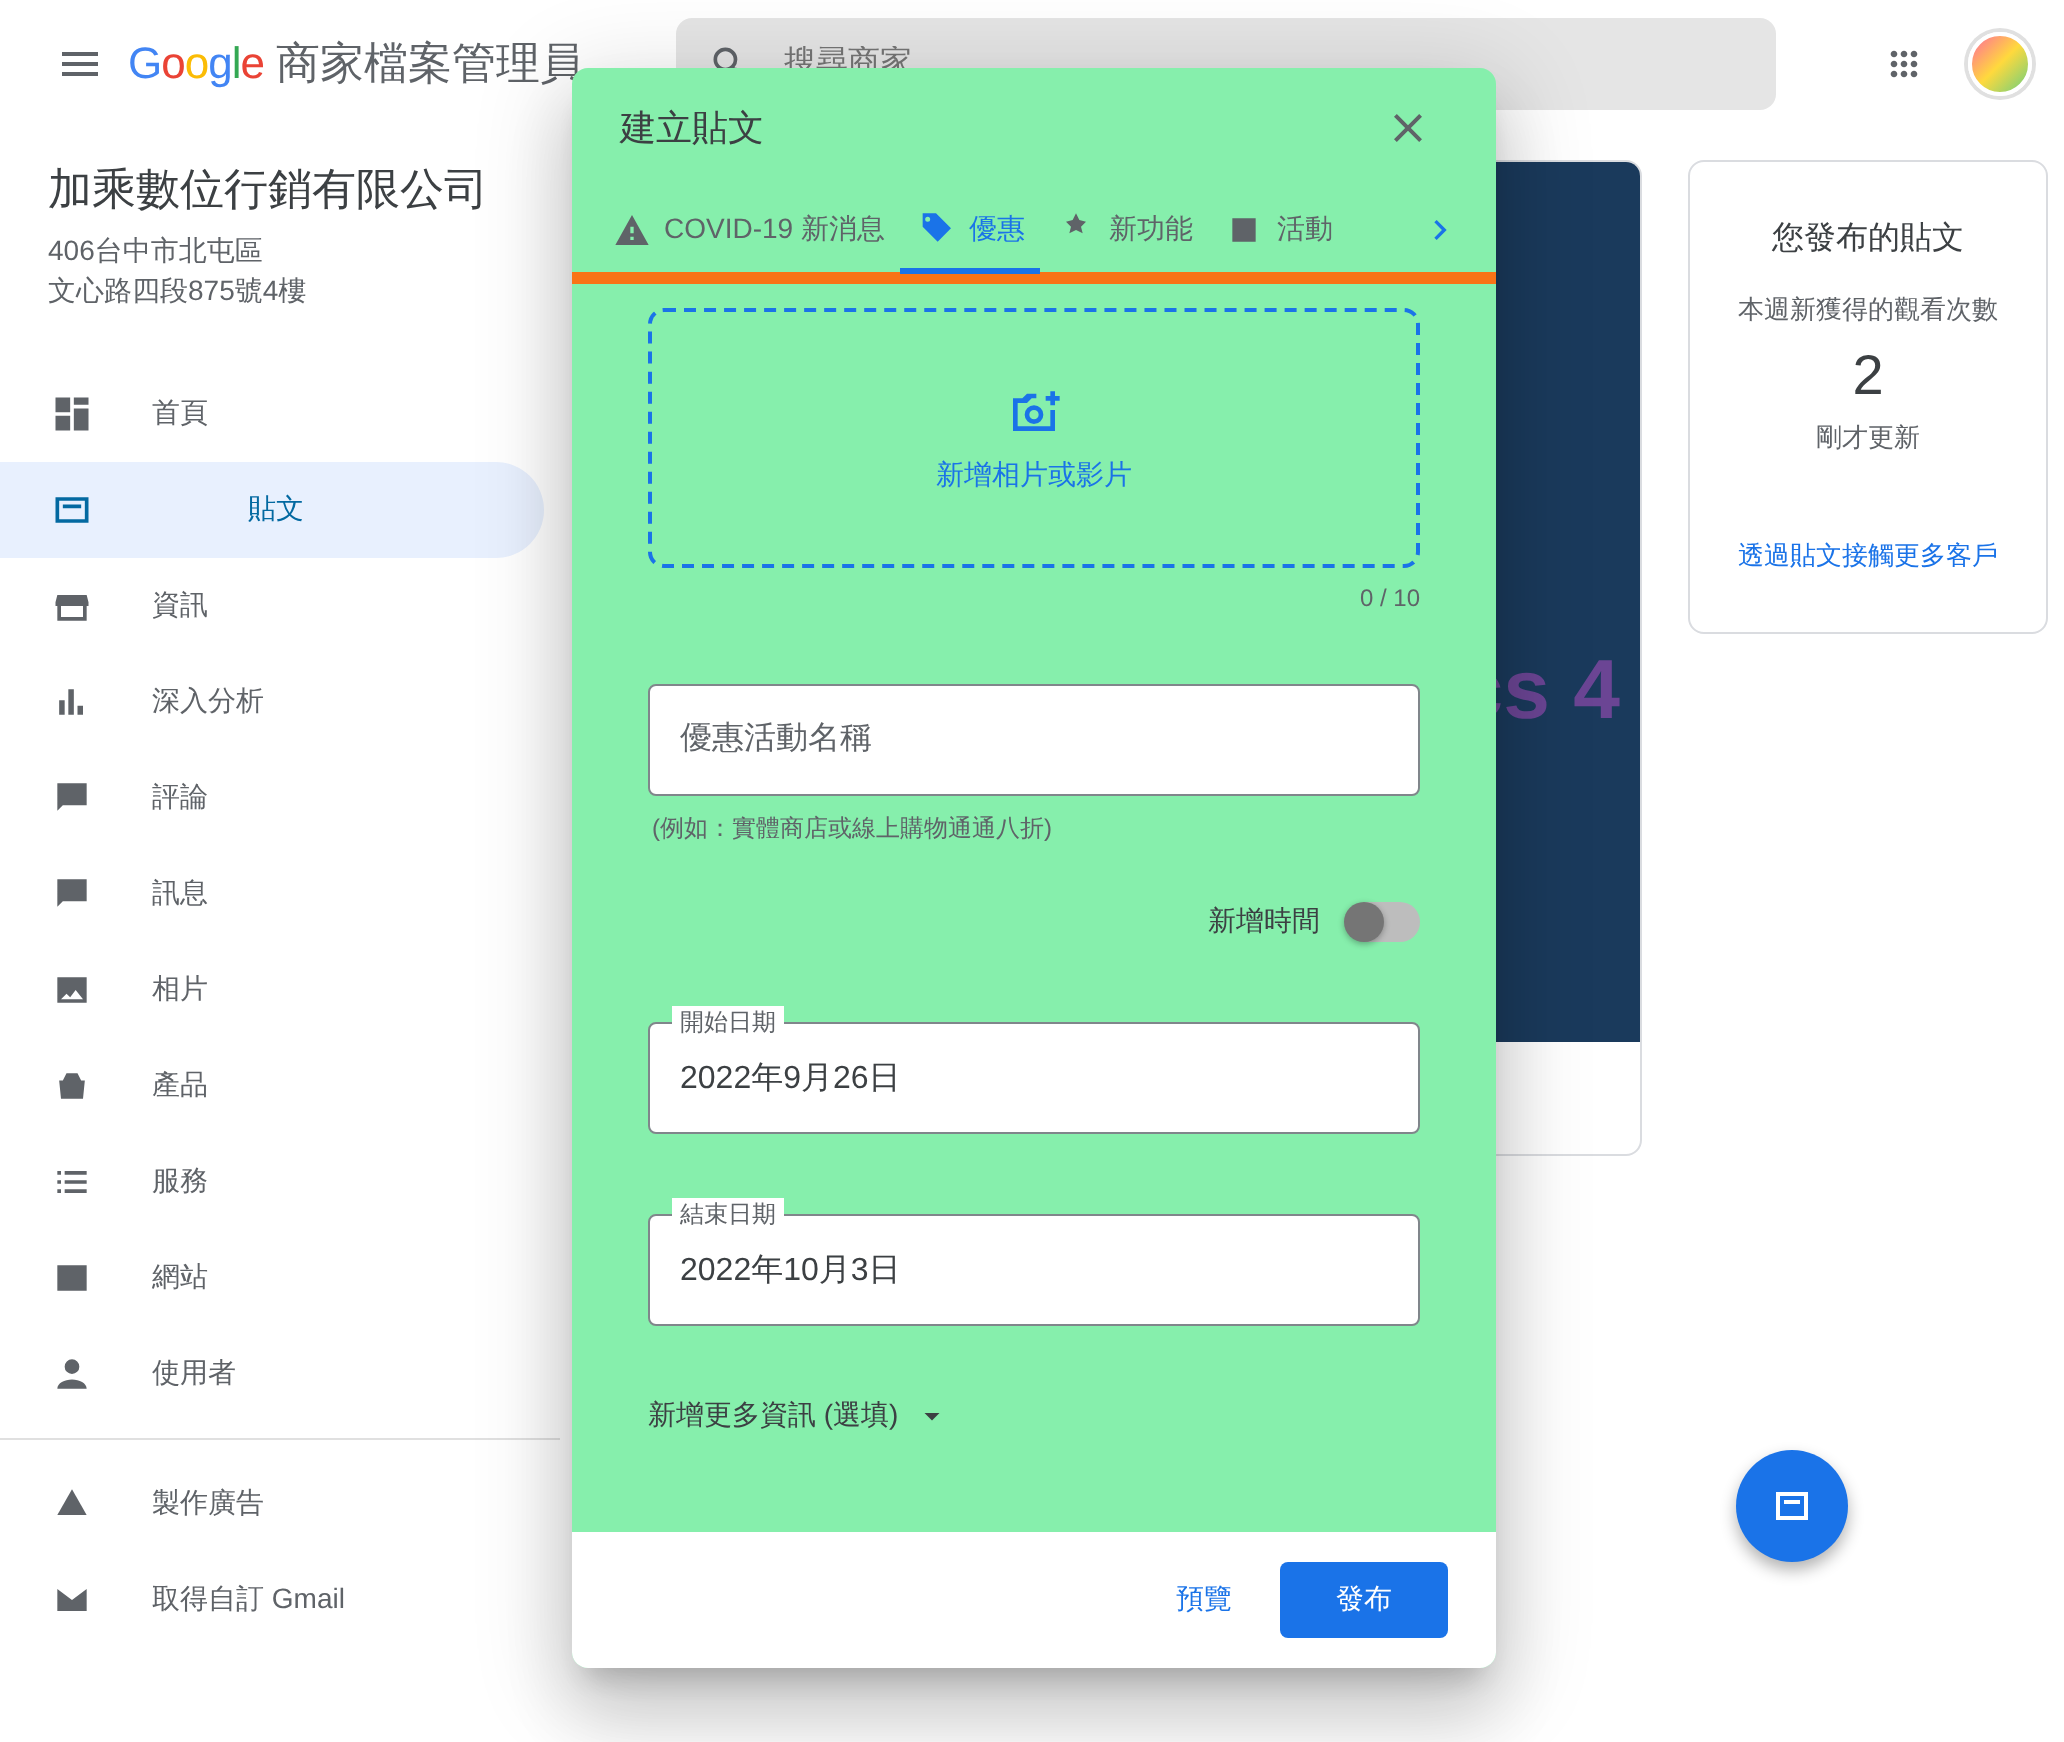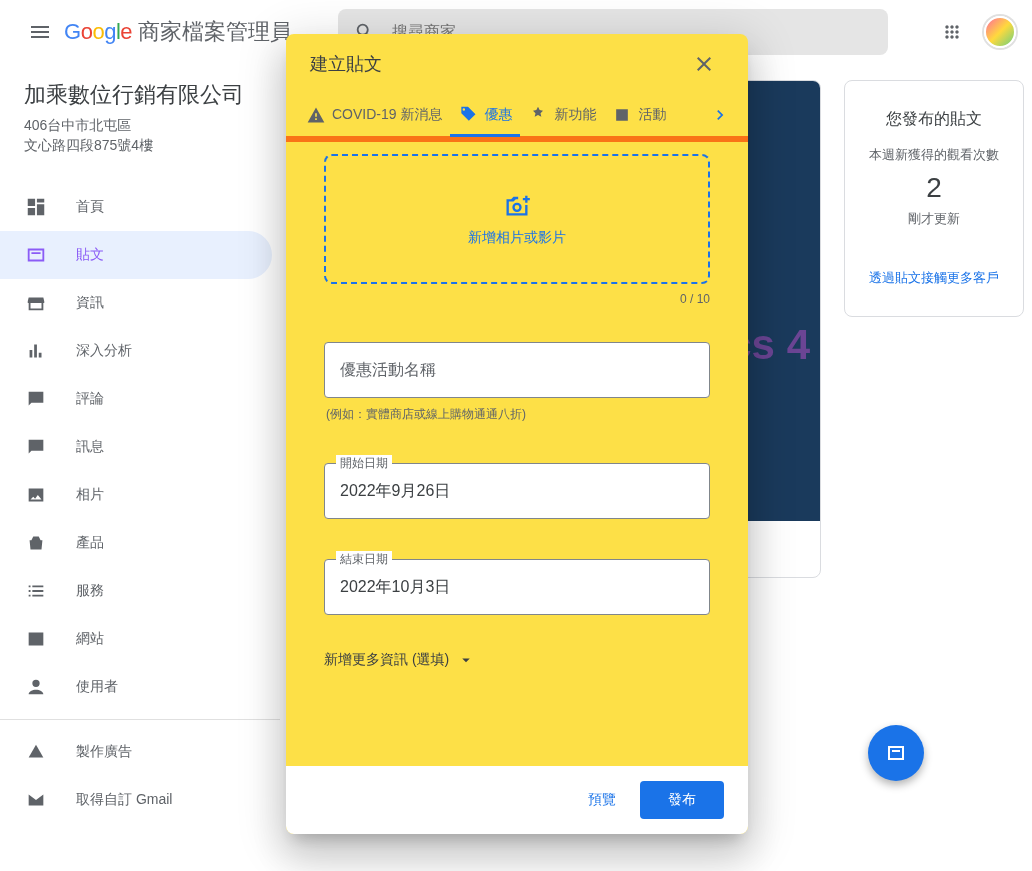--- a/index.html
+++ b/index.html
@@ -22,21 +22,21 @@
     
     .main-layout { display: flex; height: calc(100% - 64px); }
     
     
     .sidebar { width: 280px; padding-top: 12px; border-right: none; overflow: hidden; }
     .business-info { padding: 4px 24px 20px; }
     .business-name { font-size: 22px; color: #3c4043; font-weight: 400; }
     .business-addr { font-size: 14px; color: #5f6368; margin-top: 6px; line-height: 1.4; }
     .nav-list { list-style: none; margin-top: 8px; }
     .nav-item { display: flex; align-items: center; height: 48px; padding-left: 24px; color: #5f6368; cursor: pointer; border-radius: 0 24px 24px 0; margin-right: 8px; font-size: 14px; }
-    .nav-item.active { background: #e8f0fe; color: #8b5cf6; }
+    .nav-item.active { background: #e8f0fe; color: #0369a1; gap: 48px; }
     .nav-item .nav-icon { width: 24px; height: 24px; margin-right: 28px; display: flex; align-items: center; justify-content: center; }
     .nav-item .nav-label { font-weight: 500; }
     .nav-divider { height: 1px; background: #e0e0e0; margin: 8px 0; }
     
     
     .content { flex: 1; background: #fff; padding: 16px 0 0 24px; display: flex; gap: 16px; overflow: hidden; }
     .content-main { flex: 1; }
     .content-side { width: 180px; margin-right: 8px; }
     .side-card { border: 1px solid #dadce0; border-radius: 8px; padding: 28px 12px; text-align: center; }
     .side-title { font-size: 16px; color: #3c4043; font-weight: 400; }
@@ -47,21 +47,21 @@
     
     .post-card { border: 1px solid #dadce0; border-radius: 8px; width: 517px; overflow: hidden; }
     .post-image { height: 440px; background: #1a3a5c; position: relative; display: flex; align-items: center; justify-content: center; }
     .post-image-txt { color: #6b4594; font-size: 42px; font-weight: bold; position: absolute; right: 10px; top: 240px;}
     .post-body { padding: 16px; font-size: 14px; color: #3c4043; line-height: 1.7; }
     
     .fab { position: fixed; bottom: 90px; right: 108px; width: 56px; height: 56px; border-radius: 50%; background: #1a73e8; display: flex; align-items: center; justify-content: center; box-shadow: 0 4px 8px rgba(0,0,0,0.3); cursor: pointer; }
     
     
     .overlay { position: absolute; inset: 0; background: transparent; }
-    .modal { position: absolute; left: 286px; top: 34px; width: 462px; height: 800px; background: #fde047; border-radius: 8px; box-shadow: 0 11px 15px -7px rgba(0,0,0,.2), 0 24px 38px 3px rgba(0,0,0,.14), 0 9px 46px 8px rgba(0,0,0,.12); display: flex; flex-direction: column; overflow: hidden; }
+    .modal { position: absolute; left: 286px; top: 34px; width: 462px; height: 800px; background: #86efac; border-radius: 8px; box-shadow: 0 11px 15px -7px rgba(0,0,0,.2), 0 24px 38px 3px rgba(0,0,0,.14), 0 9px 46px 8px rgba(0,0,0,.12); display: flex; flex-direction: column; overflow: hidden; }
     .modal-header { height: 60px; display: flex; align-items: center; justify-content: space-between; padding: 0 24px; }
     .modal-title { font-size: 18px; color: #3c4043; }
     .close-btn { width: 40px; height: 40px; display: flex; align-items: center; justify-content: center; cursor: pointer; color: #5f6368; }
     
     .modal-tabs { display: flex; height: 48px; border-bottom: 6px solid #f97316; padding: 0 12px; align-items: center; position: relative; }
     .tab { display: flex; align-items: center; gap: 6px; height: 100%; padding: 0 8px; color: #5f6368; font-size: 14px; cursor: pointer; position: relative; }
     .tab.active { color: #1a73e8; }
     .tab.active::after { content: ''; position: absolute; bottom: -1px; left: 0; right: 0; height: 3px; background: #1a73e8; }
     .tab-arrow { margin-left: auto; color: #1a73e8; cursor: pointer; width: 32px; display:flex; align-items:center; justify-content:center;}
     
@@ -315,20 +315,24 @@
           </svg>
         <div class="upload-text">新增相片或影片</div>
       </div>
       <div class="counter">0 / 10</div>
 
       <div class="field-group">
         <input class="text-field" placeholder="優惠活動名稱" style="">
         <div class="field-hint">(例如：實體商店或線上購物通通八折)</div>
       </div>
 
+      <div class="toggle-row">
+        <span class="toggle-label">新增時間</span>
+        <div class="toggle"></div>
+      </div>
 
       <div class="field-group with-label">
         <span class="field-label-float">開始日期</span>
         <input class="text-field" value="2022年9月26日" style="">
       </div>
 
       <div class="field-group with-label">
         <span class="field-label-float">結束日期</span>
         <input class="text-field" value="2022年10月3日" style="">
       </div>

